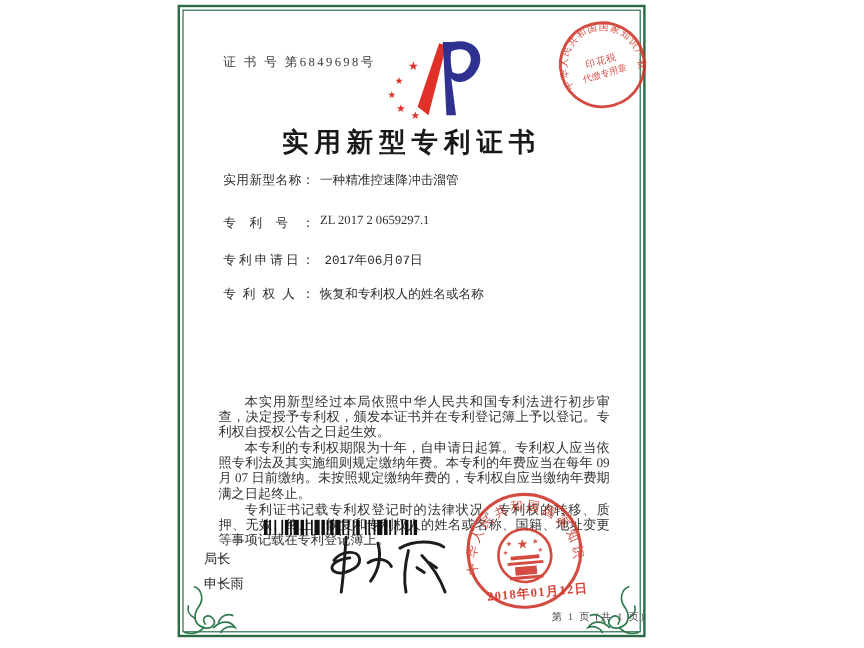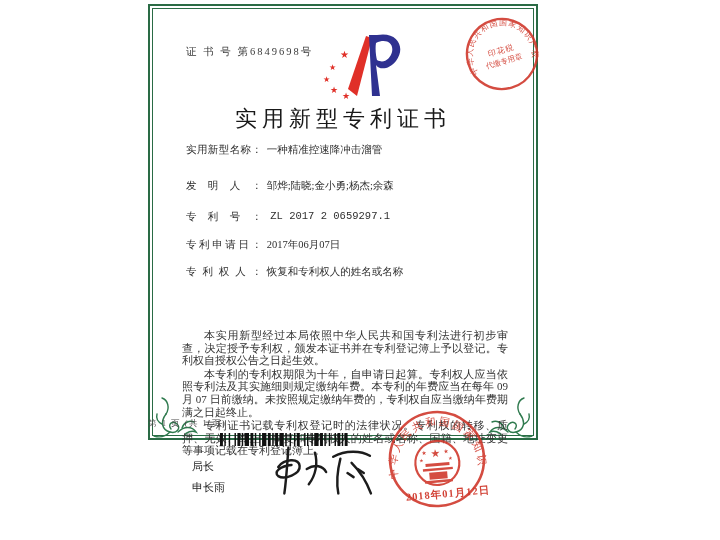--- a/index.html
+++ b/index.html
@@ -1,49 +1,49 @@
 <!DOCTYPE html>
 <html><head>
 <meta charset="utf-8">
 <style>
   html,body{margin:0;padding:0;background:#fff;}
   .stage{position:relative;width:720px;height:540px;background:#fff;overflow:hidden;
          font-family:"Liberation Serif","DejaVu Serif",serif;color:#222;}
-  .page{position:absolute;left:148px;top:4px;width:390px;height:436px;background:#fff;}
+  .page{position:absolute;left:148px;top:4px;width:390px;height:527px;background:#fff;}
   .b-outer{position:absolute;inset:0;border:2px solid #2a6b45;}
   .b-inner{position:absolute;inset:4px;border:1px solid #2a6b45;}
   .corner{position:absolute;width:58px;height:58px;}
   .corner.bl{left:-2px;bottom:-2px;}
   .corner.br{right:-2px;bottom:-2px;transform:scaleX(-1);}
   .cert-no{position:absolute;left:38px;top:41px;font-size:10.5px;letter-spacing:2px;color:#3a3a3a;}
   .logo{position:absolute;left:170px;top:28px;width:86px;height:68px;}
   .title{position:absolute;left:0;top:100px;width:100%;text-align:center;margin:0;
-         font-size:22px;font-weight:normal;letter-spacing:5px;color:#191919;}
+         font-size:22px;font-weight:bold;letter-spacing:5px;color:#191919;}
   .fields{position:absolute;left:38px;top:139px;right:26px;font-size:10.5px;color:#2e2e2e;}
   .frow{white-space:nowrap;height:13px;}
   .frow .lbl{display:inline-block;width:76px;text-align:justify;text-align-last:justify;vertical-align:top;}
   .frow .val{margin-left:2px;}
   .frow:nth-of-type(1){margin-bottom:23px;}
   .frow:nth-of-type(2){margin-bottom:18px;}
   .frow:nth-of-type(3){margin-bottom:15px;font-family:Liberation Mono, monospace;}
   .frow:nth-of-type(4){margin-bottom:14px;font-family:Liberation Serif, serif;}
   .frow:nth-of-type(5){margin-bottom:8px;}
   .body-text{position:absolute;left:34px;top:325px;width:326px;font-size:11px;line-height:12.6px;
              color:#333;text-align:justify;}
   .body-text p{margin:0 0 1px 0;text-indent:2em;}
   .barcode{position:absolute;left:72px;top:429px;width:148px;height:13px;}
-  .director{position:absolute;left:44px;top:452px;font-size:11px;color:#222;line-height:21px;}
+  .director{position:absolute;left:22px;top:452px;font-size:11px;color:#222;line-height:21px;}
   .signature{position:absolute;left:116px;top:436px;width:112px;height:60px;}
   .seal{position:absolute;opacity:.88;}
   .seal-small{left:316px;top:12px;width:76px;height:76px;transform:rotate(-16deg);}
   .seal-big{left:239px;top:405px;width:100px;height:100px;transform:rotate(-5deg);}
   .seal-date{position:absolute;left:240px;top:483px;width:120px;text-align:center;
              font-size:10.5px;font-weight:bold;letter-spacing:1px;color:#cf3427;
              transform:rotate(-5deg);opacity:.92;}
-  .footer-page{position:absolute;left:0;bottom:10px;width:100%;text-align:left;
+  .footer-page{position:absolute;left:0;bottom:10px;width:100%;text-align:right;
                font-size:8.5px;letter-spacing:1.5px;color:#4a4a4a;}
 </style>
 </head>
 <body>
 
 <div class="stage">
   <div class="page">
 
     <div class="b-outer"></div>
     <div class="b-inner"></div>
@@ -84,24 +84,20 @@
         <text x="24" y="67" font-size="9">★</text>
       </g>
     </svg>
 
     <h1 class="title">实用新型专利证书</h1>
 
     <div class="fields">
       <div class="frow">
         <span class="lbl">实用新型名称：</span>
         <span class="val">一种精准控速降冲击溜管</span>
-      </div>
-      <div class="frow">
-        <span class="lbl">发明人：</span>
-        <span class="val">邹烨;陆晓;金小勇;杨杰;余森</span>
       </div>
       <div class="frow">
         <span class="lbl">专利号：</span>
         <span class="val">ZL 2017 2 0659297.1</span>
       </div>
       <div class="frow">
         <span class="lbl">专利申请日：</span>
         <span class="val">2017年06月07日</span>
       </div>
       <div class="frow">

